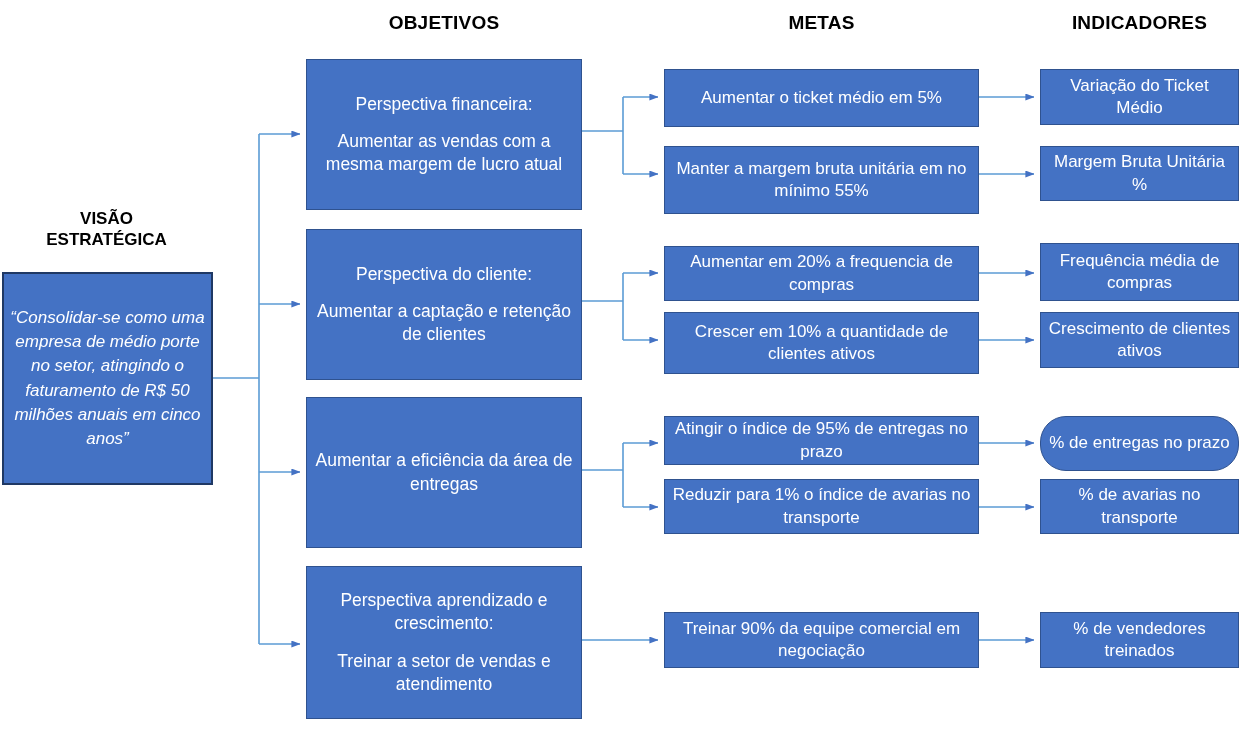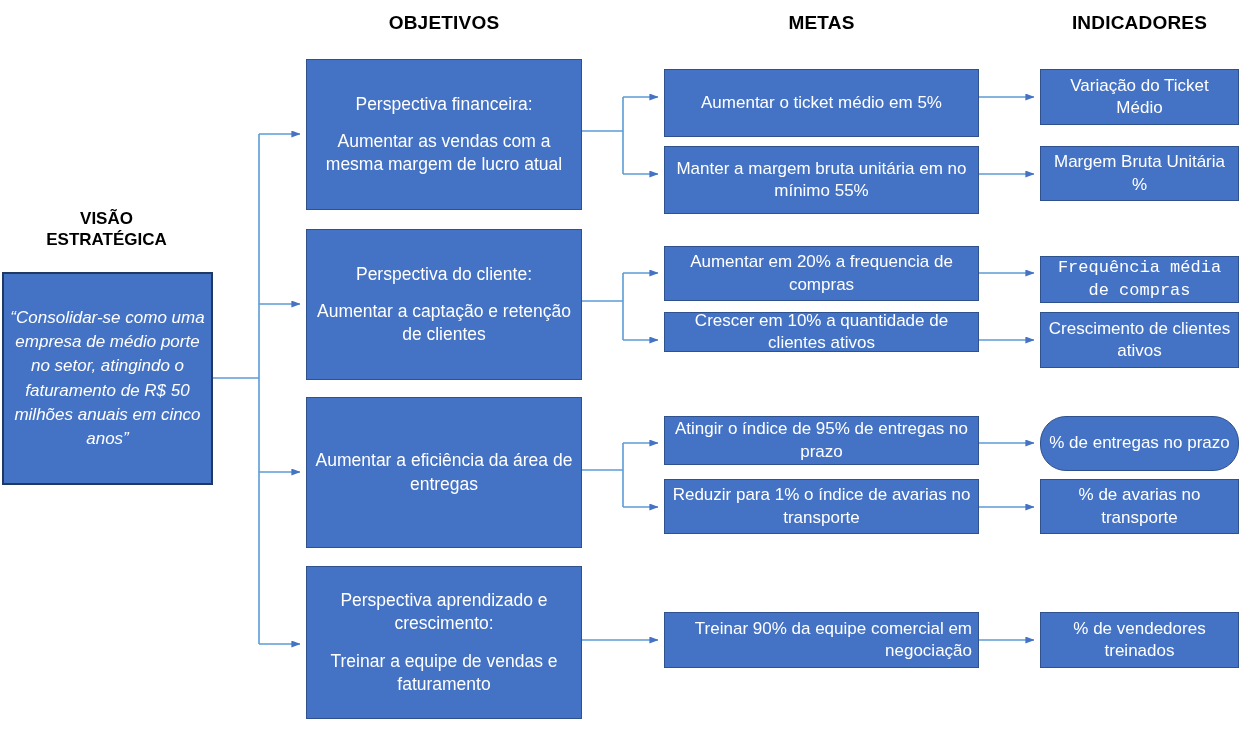--- a/index.html
+++ b/index.html
@@ -56,32 +56,32 @@
     line-height:1.42;
   }
 
   .obj-box{width:276px;font-size:17.5px;}
   .obj-1{left:306px;top:59px;height:151px;}
   .obj-2{left:306px;top:229px;height:151px;}
   .obj-3{left:306px;top:397px;height:151px;}
   .obj-4{left:306px;top:566px;height:153px;}
 
   .meta-box{width:315px;font-size:17px;}
-  .meta-1{left:664px;top:69px;height:68px;}
+  .meta-1{left:664px;top:69px;height:58px;}
   .meta-2{left:664px;top:146px;height:68px;align-items:center;}
   .meta-3{left:664px;top:246px;height:55px;}
-  .meta-4{left:664px;top:312px;height:40px;}
+  .meta-4{left:664px;top:312px;height:62px;}
   .meta-5{left:664px;top:416px;height:49px;}
   .meta-6{left:664px;top:479px;height:55px;}
-  .meta-7{left:664px;top:612px;height:56px;text-align:right;}
+  .meta-7{left:664px;top:612px;height:56px;}
 
   .ind-box{left:1040px;width:199px;font-size:17px;}
   .ind-1{top:69px;height:56px;}
   .ind-2{top:146px;height:55px;}
-  .ind-3{top:256px;height:47px;font-family:Liberation Mono, monospace;}
+  .ind-3{top:243px;height:58px;}
   .ind-4{top:312px;height:56px;}
   .ind-5{top:416px;height:55px;border-radius:26px;}
   .ind-6{top:479px;height:55px;}
   .ind-7{top:612px;height:56px;}
 </style>
 </head>
 <body>
 
 <div class="canvas">
 
@@ -152,21 +152,21 @@
     </div>
   </div>
   <div class="box obj-box obj-3">
     <div class="inner">
       <p>Aumentar a eficiência da área de entregas</p>
     </div>
   </div>
   <div class="box obj-box obj-4">
     <div class="inner">
       <p>Perspectiva aprendizado e crescimento:</p>
-      <p>Treinar a equipe de vendas e faturamento</p>
+      <p>Treinar a setor de vendas e atendimento</p>
     </div>
   </div>
 
   <div class="box meta-box meta-1">
     <span class="inner">Aumentar o ticket médio em 5%</span>
   </div>
   <div class="box meta-box meta-2">
     <span class="inner">Manter a margem bruta unitária em no mínimo 55%</span>
   </div>
   <div class="box meta-box meta-3">

